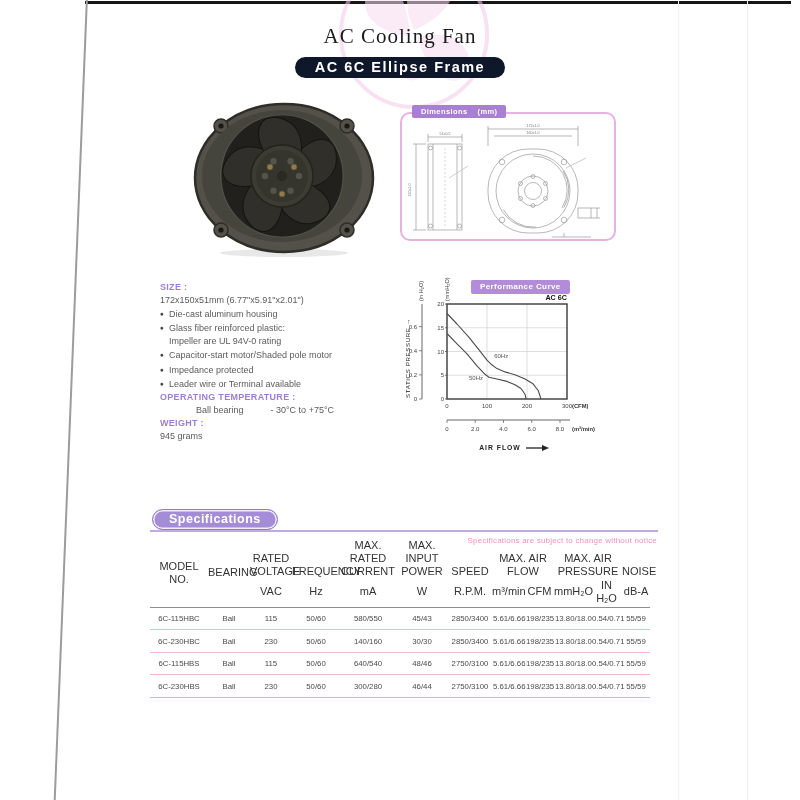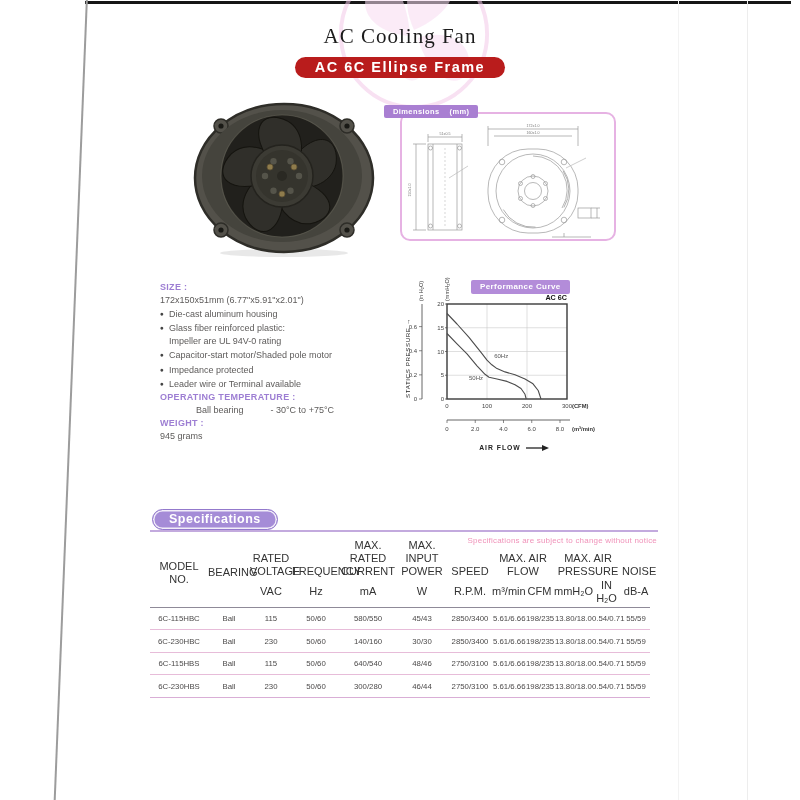--- a/index.html
+++ b/index.html
@@ -10,28 +10,28 @@
   .left-edge{position:absolute;left:86px;top:-4px;width:1.6px;height:812px;background:#9c9c9c;
              transform:rotate(2.3deg);transform-origin:top left;}
   .mid-edge{position:absolute;left:678px;top:0;width:1px;height:800px;background:#f3f3f3;}
   .right-edge{position:absolute;left:747px;top:0;width:1px;height:800px;background:#ededed;}
   .watermark{position:absolute;left:333px;top:-52px;width:162px;height:172px;opacity:.55;}
   
   .title{position:absolute;left:85px;top:24px;width:630px;margin:0;text-align:center;
          font-family:"Liberation Serif",serif;font-size:21px;font-weight:normal;color:#1b1b1b;
          letter-spacing:1px;z-index:2;}
   .badge{position:absolute;left:85px;top:57px;width:630px;text-align:center;z-index:2;}
-  .badge span{display:inline-block;background:#b91c1c;color:#fff;font-weight:bold;font-size:14.5px;
+  .badge span{display:inline-block;background:#0f172a;color:#fff;font-weight:bold;font-size:14.5px;
          letter-spacing:1.5px;padding:2px 20px 3px;border-radius:11px;}
   
   .fan-photo{position:absolute;left:193px;top:101px;width:182px;height:158px;}
   
   .dim-box{position:absolute;left:400px;top:112px;width:212px;height:125px;border:2px solid #e6b2e3;
            border-radius:10px;background:#fff;}
-  .dim-label{position:absolute;left:384px;top:105px;background:#a97fd2;color:#fff;font-size:7.5px;
+  .dim-label{position:absolute;left:412px;top:105px;background:#a97fd2;color:#fff;font-size:7.5px;
              font-weight:bold;padding:1.5px 9px 2px;border-radius:2px;letter-spacing:.4px;z-index:3;}
   .dim-label .u{margin-left:10px;}
   .dim-svg{position:absolute;left:0;top:6px;width:208px;height:118px;}
   
   .specs-text{position:absolute;left:160px;top:281px;width:270px;font-size:9px;line-height:13.1px;}
   .specs-text .h{color:#9d7ed3;font-weight:bold;letter-spacing:.3px;}
   .specs-text .li .bu{display:inline-block;width:9px;font-size:6.5px;vertical-align:1px;color:#444;}
   .specs-text .temp-line .lft{display:inline-block;width:72px;padding-left:36px;}
   
   .perf-pill{position:absolute;left:471px;top:280px;background:#b38cd9;color:#fff;font-size:8px;

